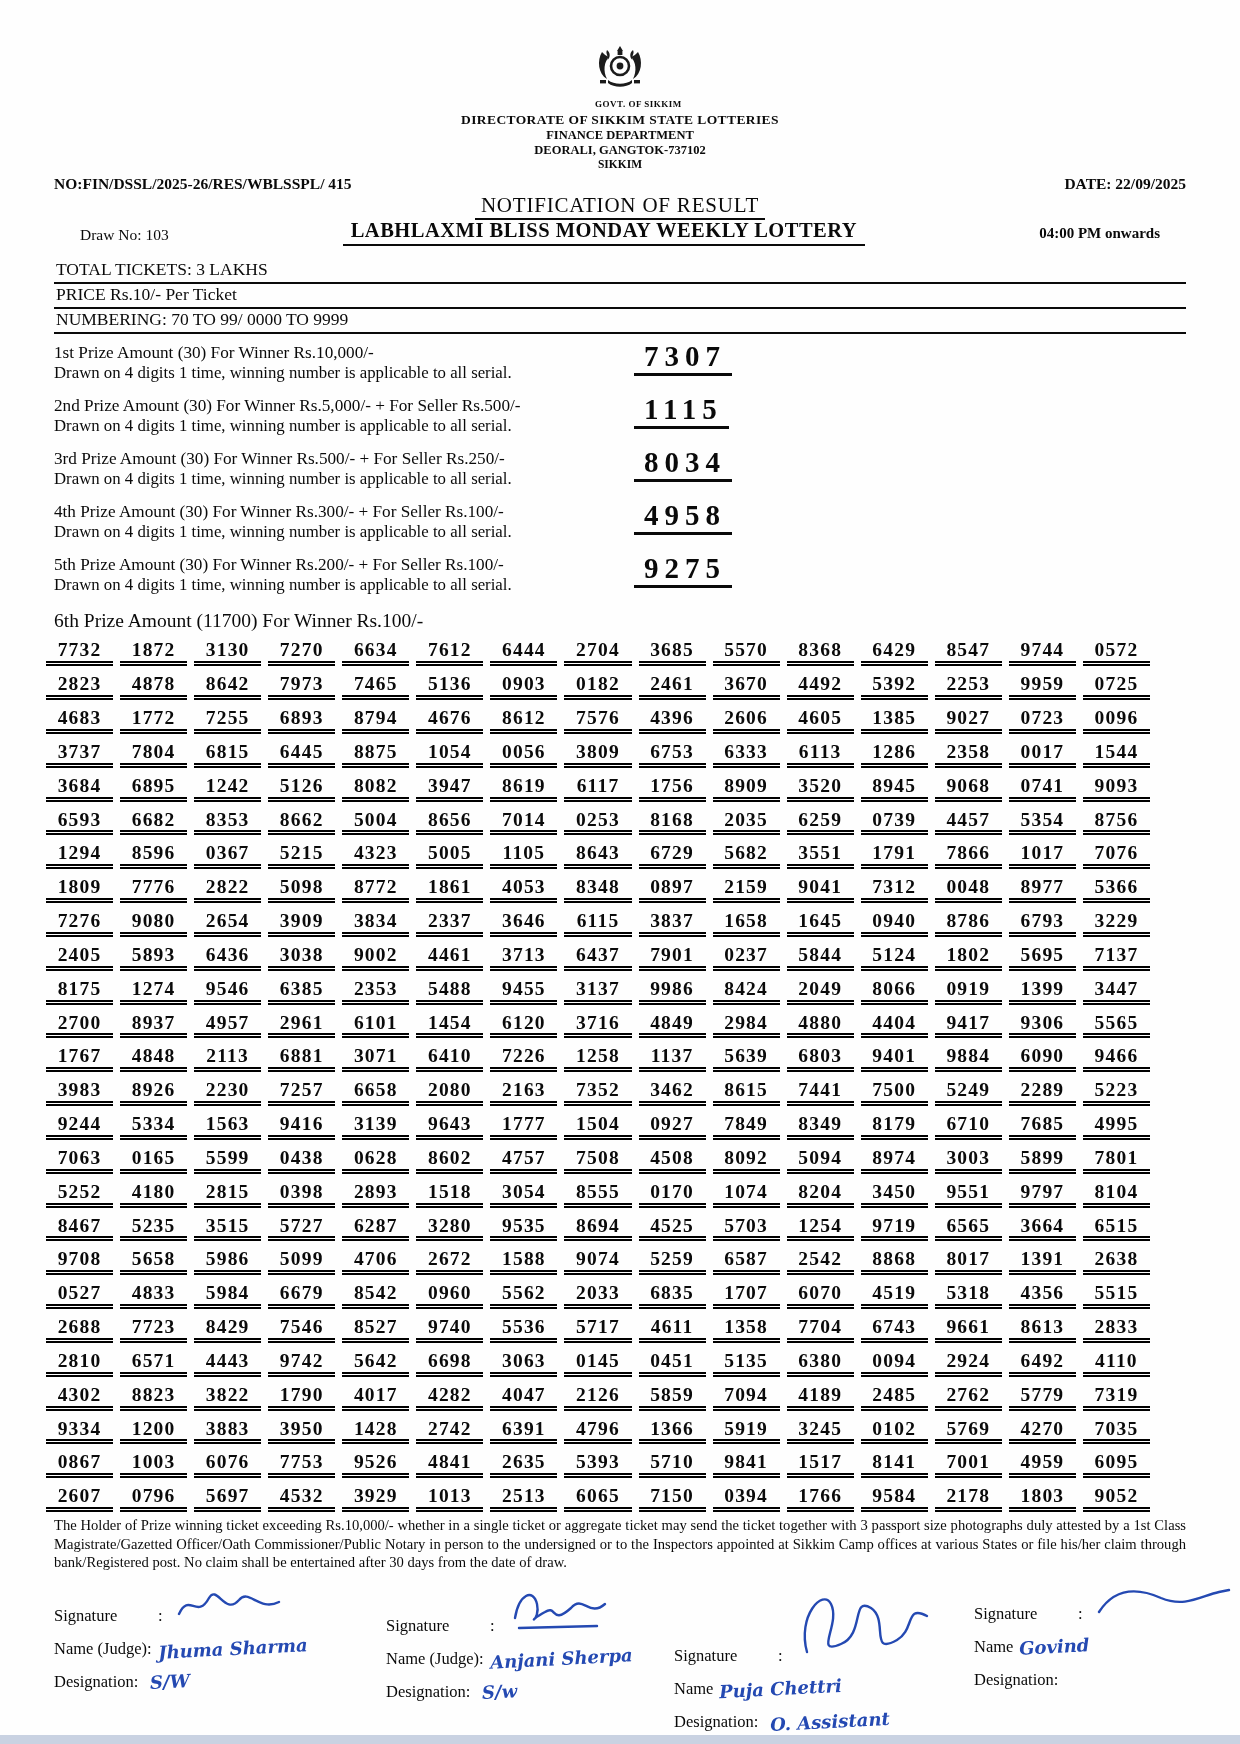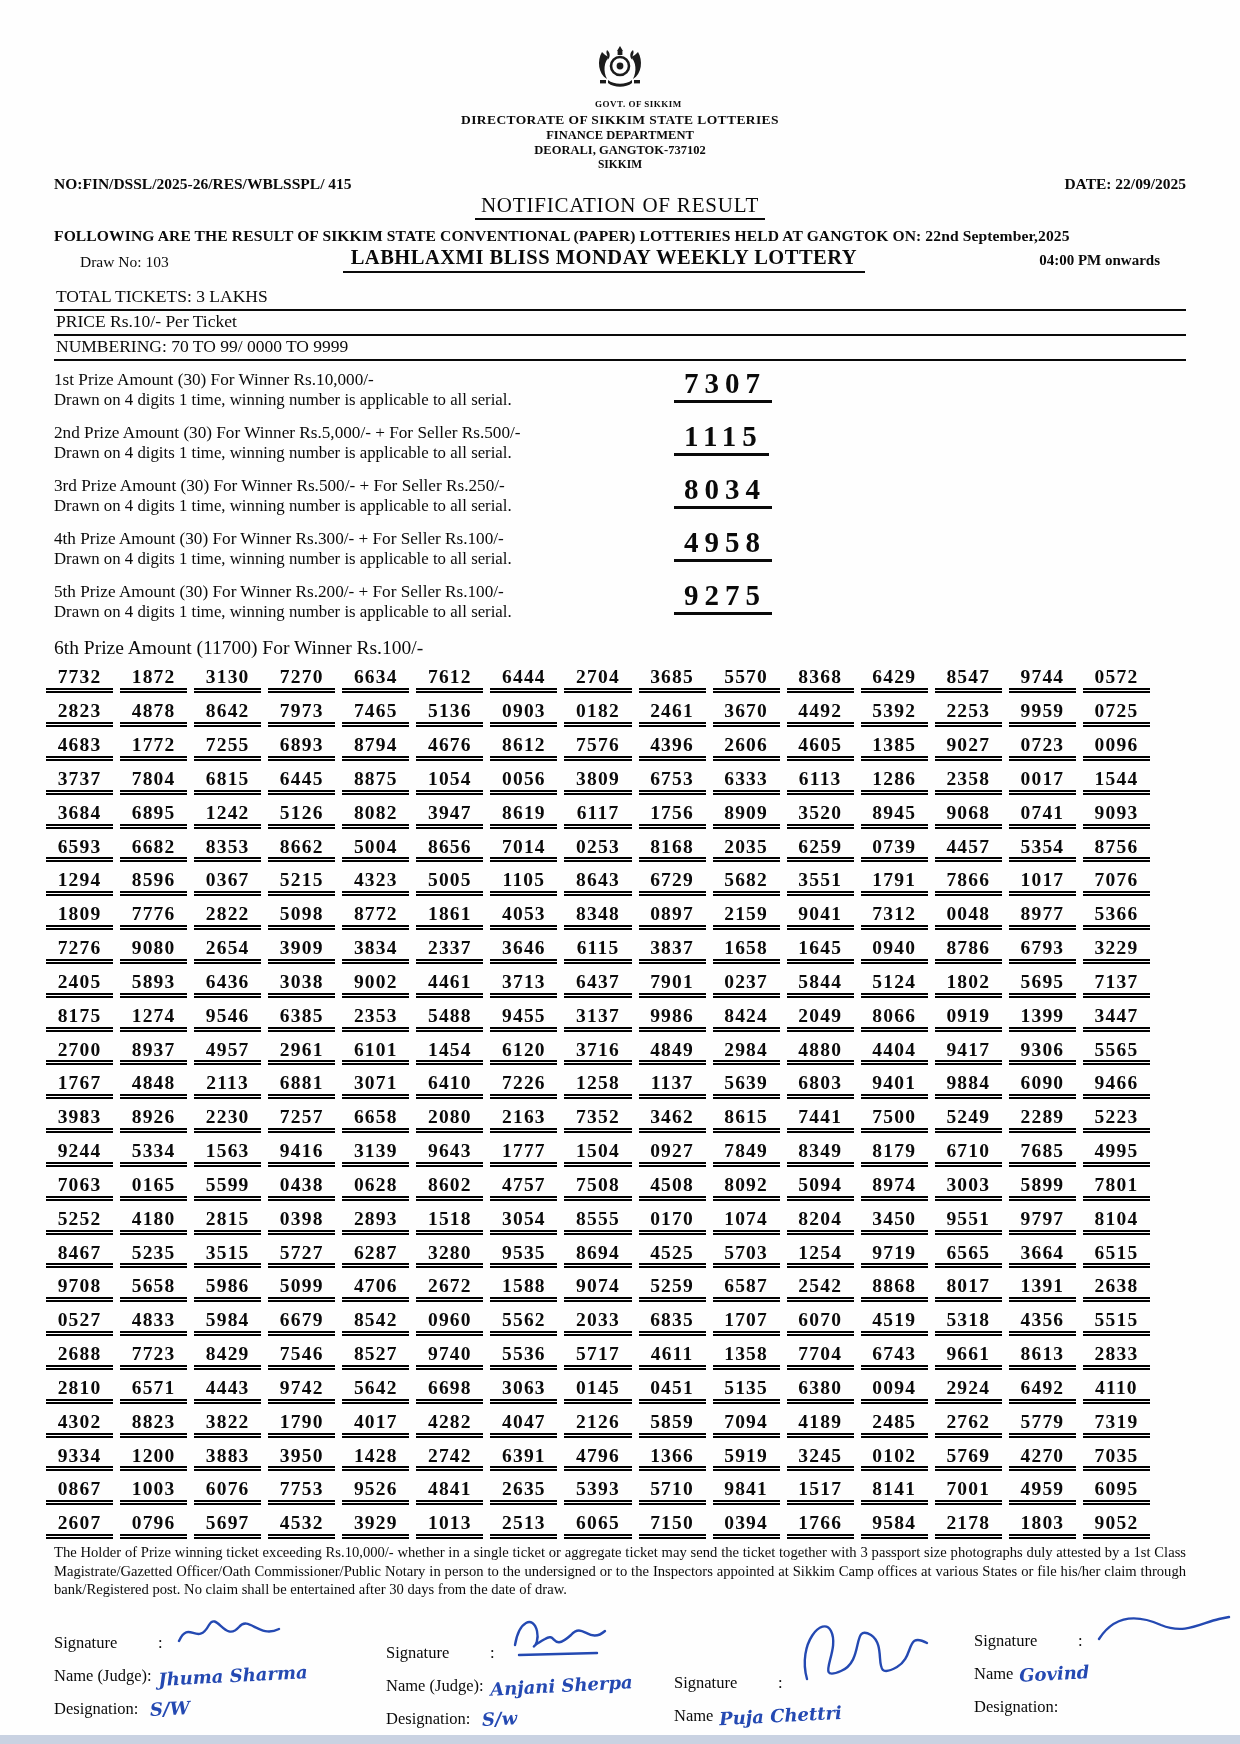--- a/index.html
+++ b/index.html
@@ -22,21 +22,21 @@
   .draw-no{font-size:15.5px;padding-top:5px;}
   .lottery-name{font-size:20.5px;font-weight:700;letter-spacing:.5px;
                 border-bottom:2.6px solid #0a0a0a;padding:0 8px 2px 8px;}
   .draw-time{font-size:15px;font-weight:700;padding-top:2px;}
   .ticket-row{display:flex;justify-content:flex-start;padding:0 54px;margin-top:13px;flex-direction:column;}
   .ticket-row span{font-size:17.5px;border-bottom:2.2px solid #0a0a0a;padding:0 2px 2px 2px;}
   .prize-list{padding-left:54px;position:relative;margin-top:4px;}
   .prize{position:relative;margin-top:9px;min-height:44px;}
   .p-line1{font-size:17.2px;}
   .p-line2{font-size:16.8px;}
-  .p-num{position:absolute;left:620px;top:-3px;font-size:29px;font-weight:700;
+  .p-num{position:absolute;left:580px;top:-3px;font-size:29px;font-weight:700;
          letter-spacing:6px;border-bottom:3.6px solid #0a0a0a;padding:0 6px 0 10px;line-height:1.12;}
   .sixth-head{padding-left:54px;margin-top:11px;}
   .s-line1{font-size:19.5px;}
   .s-line2{font-size:19px;}
   .num-grid{width:1104px;margin:7px 0 0 46px;display:grid;
             grid-template-columns:repeat(15,1fr);column-gap:7px;row-gap:4px;gap:7px;}
   .num-cell{font-size:19.5px;font-weight:700;letter-spacing:1.2px;text-align:center;
             line-height:1.12;border-bottom:5px double #000;}
   .disclaimer{padding:0 54px;margin-top:4px;font-size:14.6px;line-height:1.27;text-align:justify;}
   .sig-grid{display:grid;grid-template-columns:332px 288px 300px 1fr;
@@ -89,21 +89,20 @@
 
   <div class="ref-row">
     <span>NO:FIN/DSSL/2025-26/RES/WBLSSPL/ 415</span>
     <span>DATE: 22/09/2025</span>
   </div>
 
   <div class="notif-title">
     <span>NOTIFICATION OF RESULT</span>
   </div>
 
-  <div class="intro">FOLLOWING ARE THE RESULT OF SIKKIM STATE CONVENTIONAL (PAPER) LOTTERIES HELD AT GANGTOK ON: 22nd September,2025</div>
 
   <div class="draw-row">
     <span class="draw-no">Draw No: 103</span>
     <span class="lottery-name">LABHLAXMI BLISS MONDAY WEEKLY LOTTERY</span>
     <span class="draw-time">04:00 PM onwards</span>
   </div>
 
   <div class="ticket-row">
     <span>TOTAL TICKETS: 3 LAKHS</span>
     <span>PRICE Rs.10/- Per Ticket</span>

